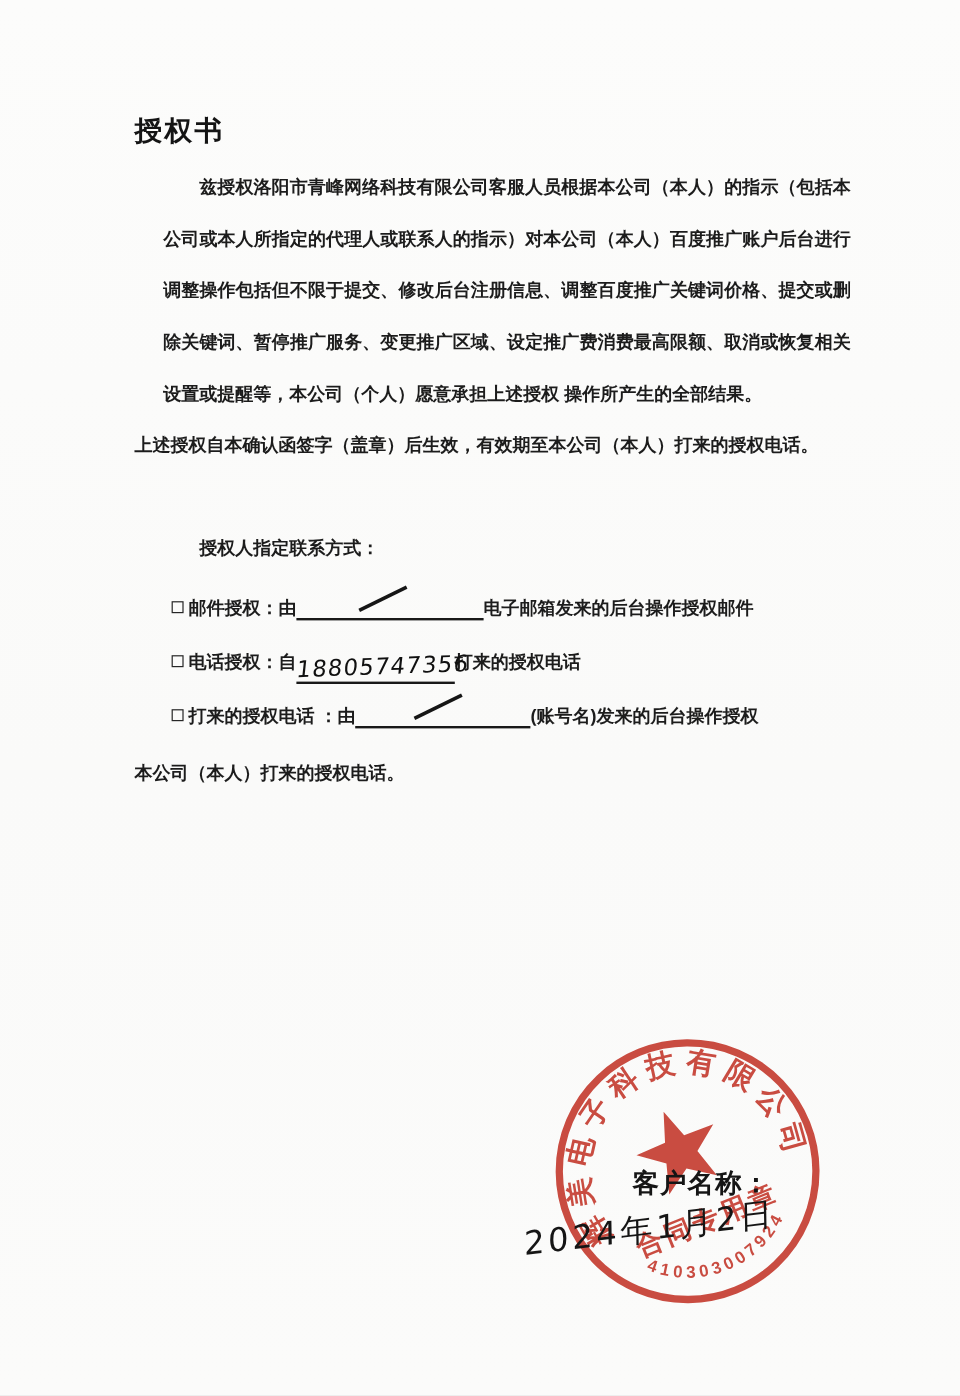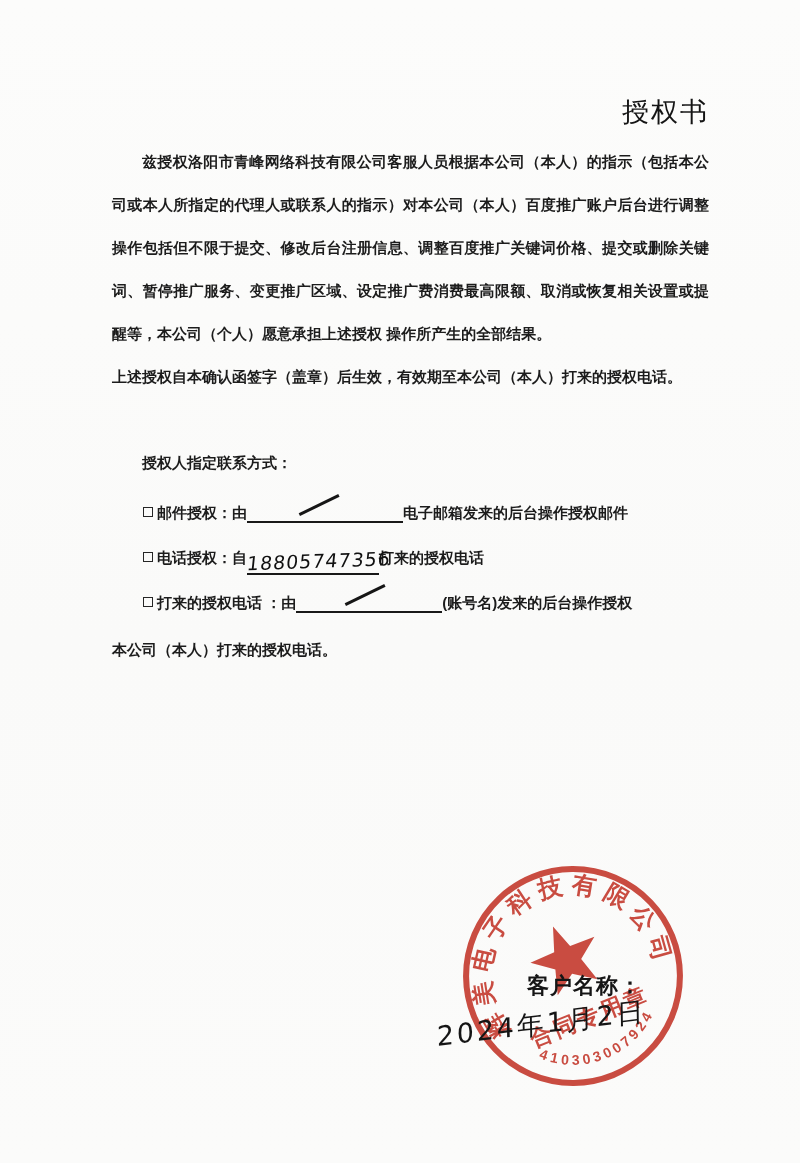--- a/index.html
+++ b/index.html
@@ -2,23 +2,23 @@
 <html><head>
 <meta charset="utf-8">
 <style>
   html,body{margin:0;padding:0;background:#e8e8e8;}
   .page{
     position:relative;width:800px;height:1163px;margin:0 auto;
     background:linear-gradient(180deg,#fcfcfb 0%,#fafaf9 55%,#fbfbfa 100%);
     font-family:"Liberation Sans",sans-serif;color:#1c1c1c;overflow:hidden;
   }
   .doc{position:absolute;left:112px;top:94px;width:597px;font-size:15px;font-weight:600;}
-  .title{font-size:27px;font-weight:400;text-align:right;letter-spacing:2px;margin:0 0 10px 0;color:#141414;}
+  .title{font-size:23px;font-weight:700;text-align:left;letter-spacing:2px;margin:0 0 10px 0;color:#141414;}
   .para{margin:0;line-height:43px;text-align:justify;}
-  .indent{text-indent:2em;}
+  .indent{text-indent:2em;margin-left:24px;}
   .gap-top{margin-top:43px;}
   .methods{margin-top:6px;}
   .method{line-height:45px;white-space:nowrap;padding-left:31px;}
   .cbx{display:inline-block;width:8px;height:8px;border:1.5px solid #262626;margin-right:4px;vertical-align:1px;background:transparent;}
   .blank{display:inline-block;border-bottom:2px solid #191919;position:relative;height:24px;vertical-align:-5px;}
   .w-email{width:156px;}
   .w-phone{width:132px;}
   .w-im{width:146px;}
   .w-fax{width:152px;margin:0 8px;}
   .slash{position:absolute;left:34%;bottom:5px;width:44px;border-top:3px solid #161616;transform:rotate(-26deg);transform-origin:left bottom;}

